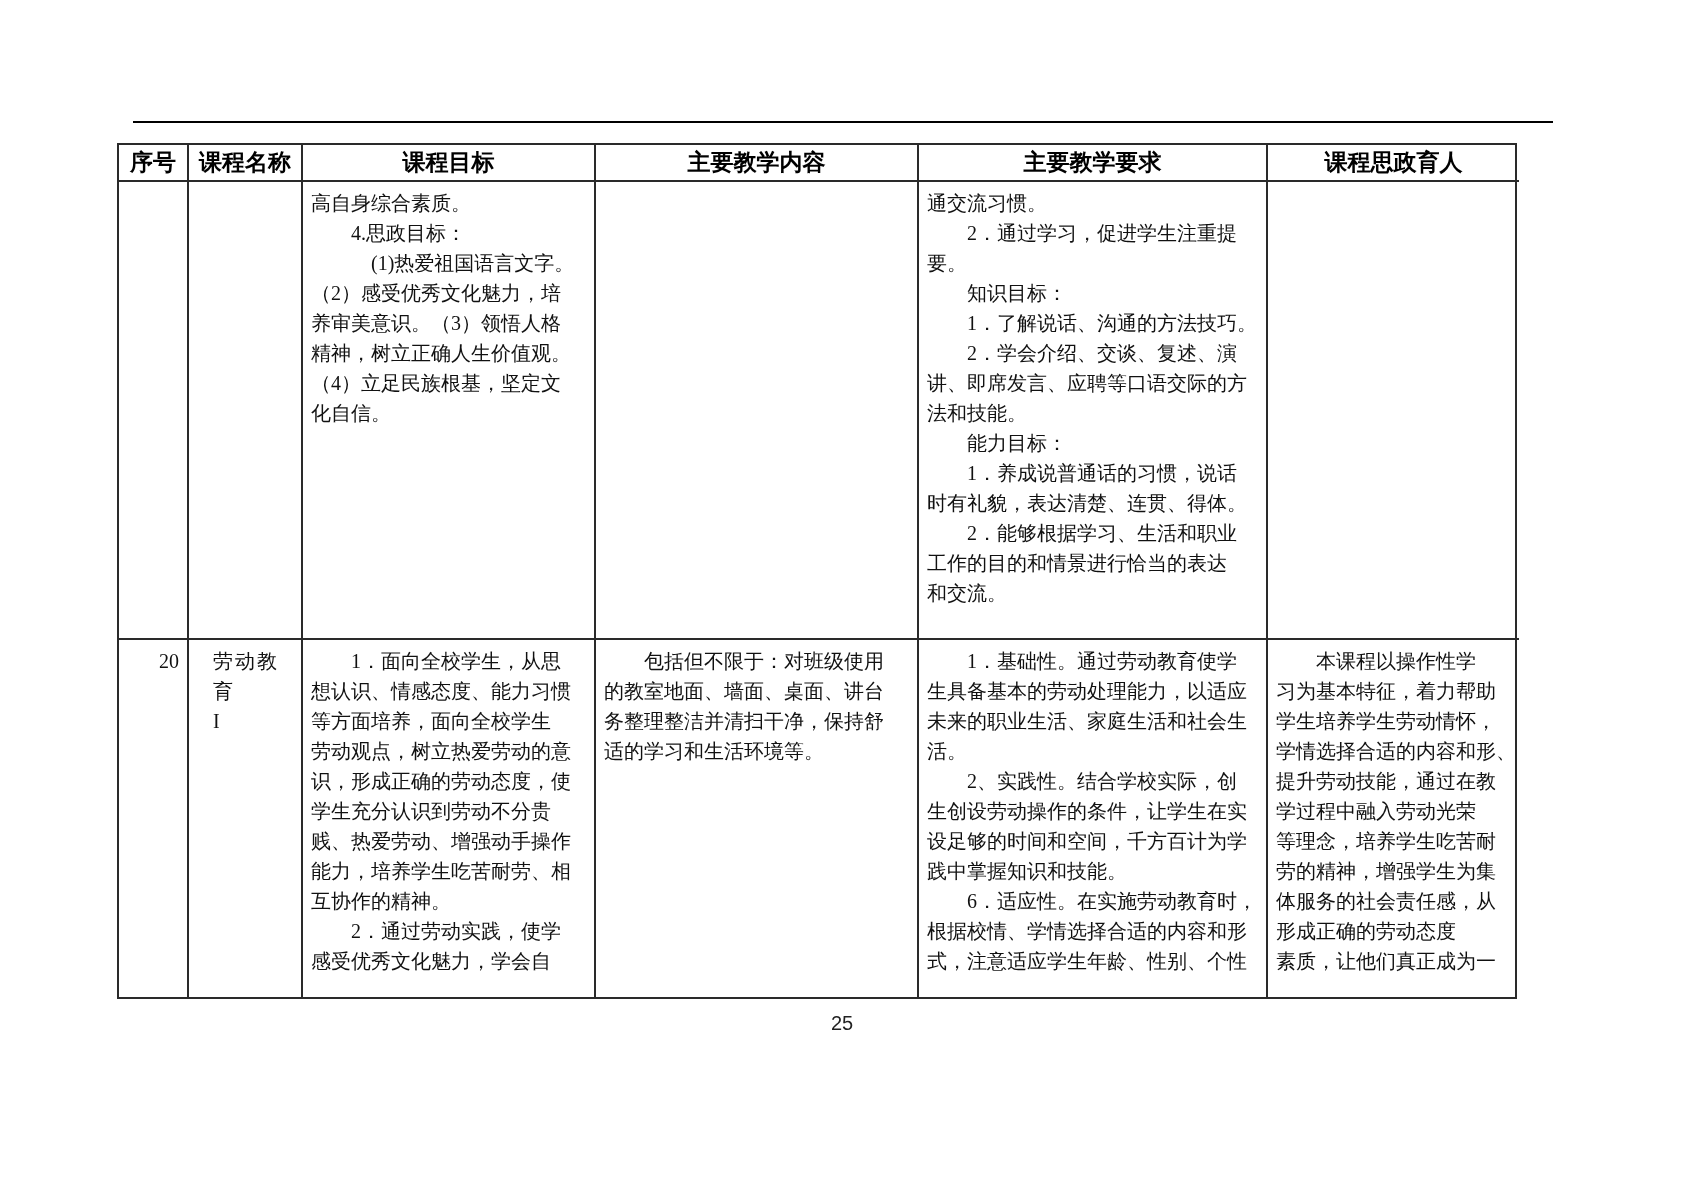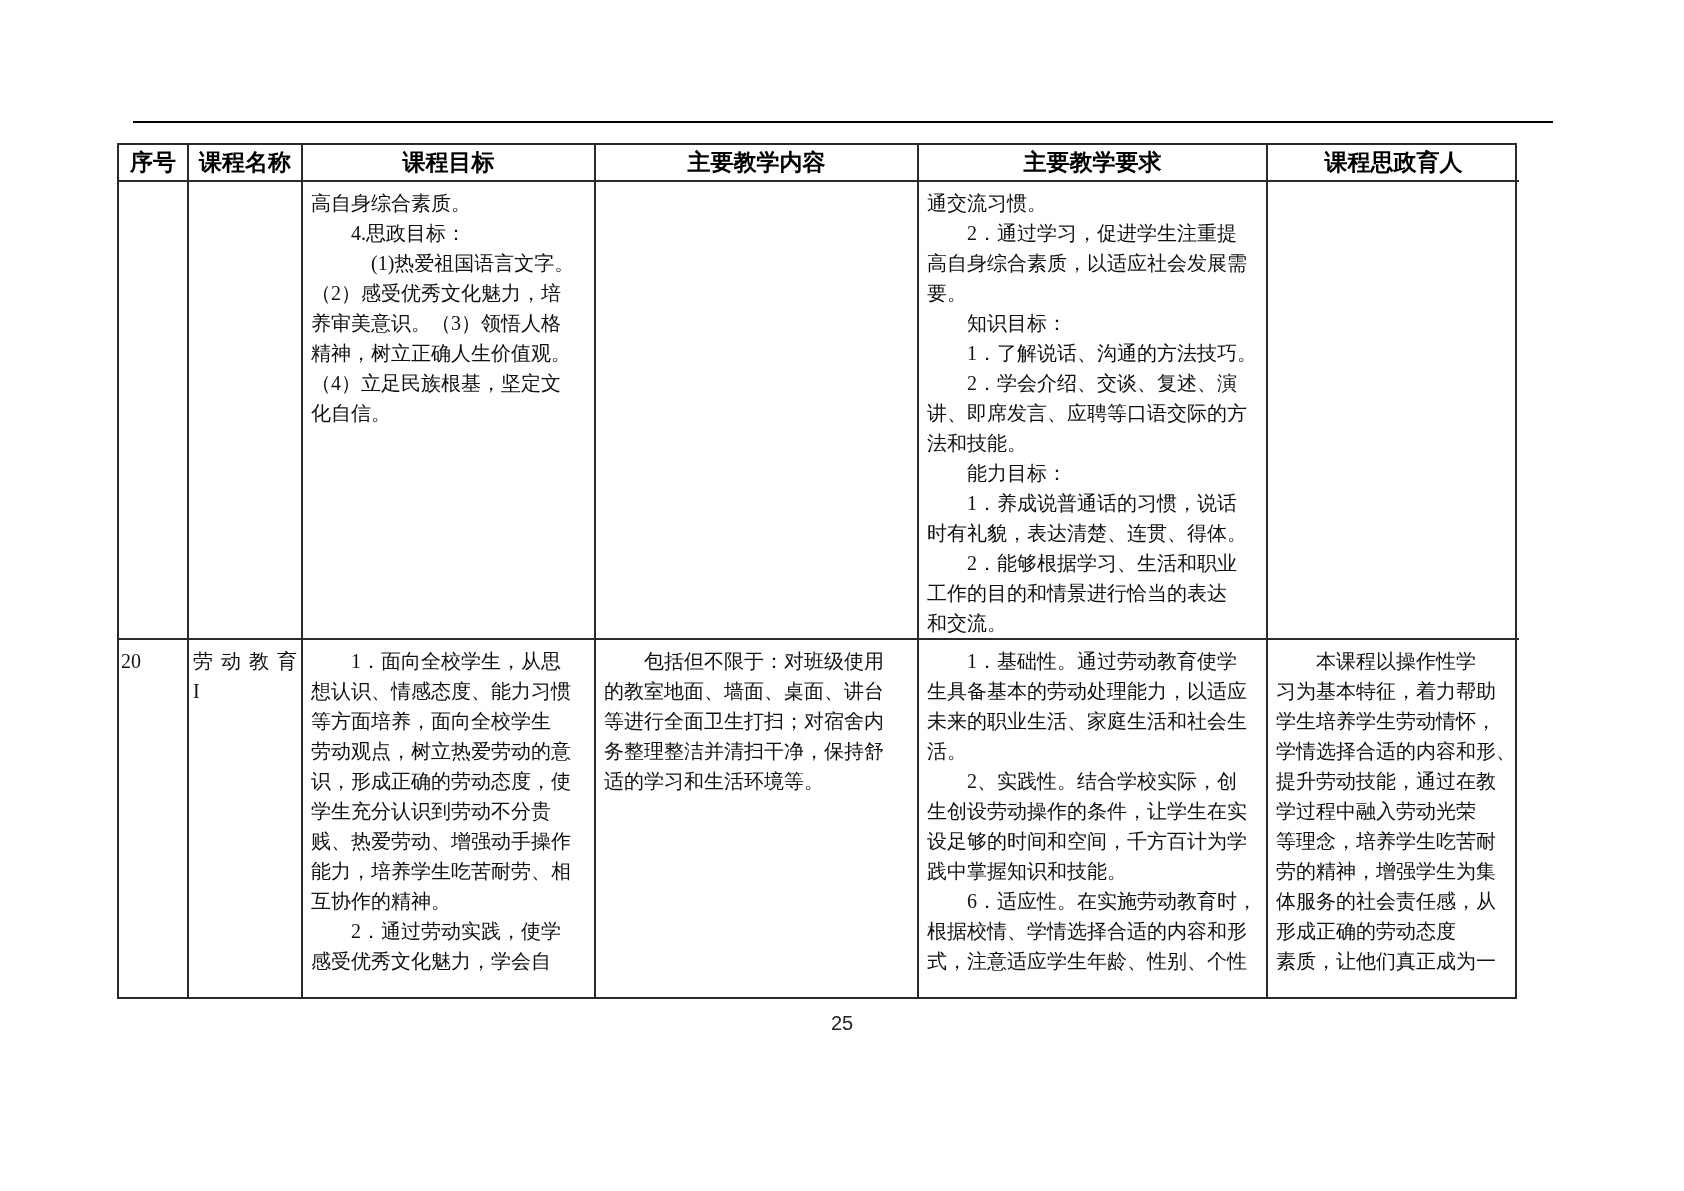--- a/index.html
+++ b/index.html
@@ -47,22 +47,22 @@
     font-size: 23px;
     color: #000000;
   }
   .bcell {
     padding: 6px 8px;
     font-size: 20px;
     line-height: 30px;
     color: #111111;
   }
   .bcell .line { white-space: pre; }
-  .seq-cell { text-align: left; padding-left: 2px; padding-right: 18px; }
-  .name-cell { padding: 6px 4px; }
+  .seq-cell { text-align: right; padding-left: 2px; padding-right: 8px; }
+  .name-cell { padding: 6px 24px; }
   .name-cell .line {
     text-align: justify;
     text-align-last: justify;
     white-space: normal;
   }
   .page-number {
     position: absolute;
     left: 0;
     top: 1012px;
     width: 1684px;
@@ -97,21 +97,20 @@
         <div class="line">（2）感受优秀文化魅力，培</div>
         <div class="line">养审美意识。（3）领悟人格</div>
         <div class="line">精神，树立正确人生价值观。</div>
         <div class="line">（4）立足民族根基，坚定文</div>
         <div class="line">化自信。</div>
       </div>
     <div class="cell bcell"></div>
     <div class="cell bcell">
         <div class="line">通交流习惯。</div>
         <div class="line">　　2．通过学习，促进学生注重提</div>
-        <div class="line">高自身综合素质，以适应社会发展需</div>
         <div class="line">要。</div>
         <div class="line">　　知识目标：</div>
         <div class="line">　　1．了解说话、沟通的方法技巧。</div>
         <div class="line">　　2．学会介绍、交谈、复述、演</div>
         <div class="line">讲、即席发言、应聘等口语交际的方</div>
         <div class="line">法和技能。</div>
         <div class="line">　　能力目标：</div>
         <div class="line">　　1．养成说普通话的习惯，说话</div>
         <div class="line">时有礼貌，表达清楚、连贯、得体。</div>
         <div class="line">　　2．能够根据学习、生活和职业</div>
@@ -134,21 +133,20 @@
         <div class="line">学生充分认识到劳动不分贵</div>
         <div class="line">贱、热爱劳动、增强动手操作</div>
         <div class="line">能力，培养学生吃苦耐劳、相</div>
         <div class="line">互协作的精神。</div>
         <div class="line">　　2．通过劳动实践，使学</div>
         <div class="line">感受优秀文化魅力，学会自</div>
       </div>
     <div class="cell bcell last-row">
         <div class="line">　　包括但不限于：对班级使用</div>
         <div class="line">的教室地面、墙面、桌面、讲台</div>
-        <div class="line">等进行全面卫生打扫；对宿舍内</div>
         <div class="line">务整理整洁并清扫干净，保持舒</div>
         <div class="line">适的学习和生活环境等。</div>
       </div>
     <div class="cell bcell last-row">
         <div class="line">　　1．基础性。通过劳动教育使学</div>
         <div class="line">生具备基本的劳动处理能力，以适应</div>
         <div class="line">未来的职业生活、家庭生活和社会生</div>
         <div class="line">活。</div>
         <div class="line">　　2、实践性。结合学校实际，创</div>
         <div class="line">生创设劳动操作的条件，让学生在实</div>

